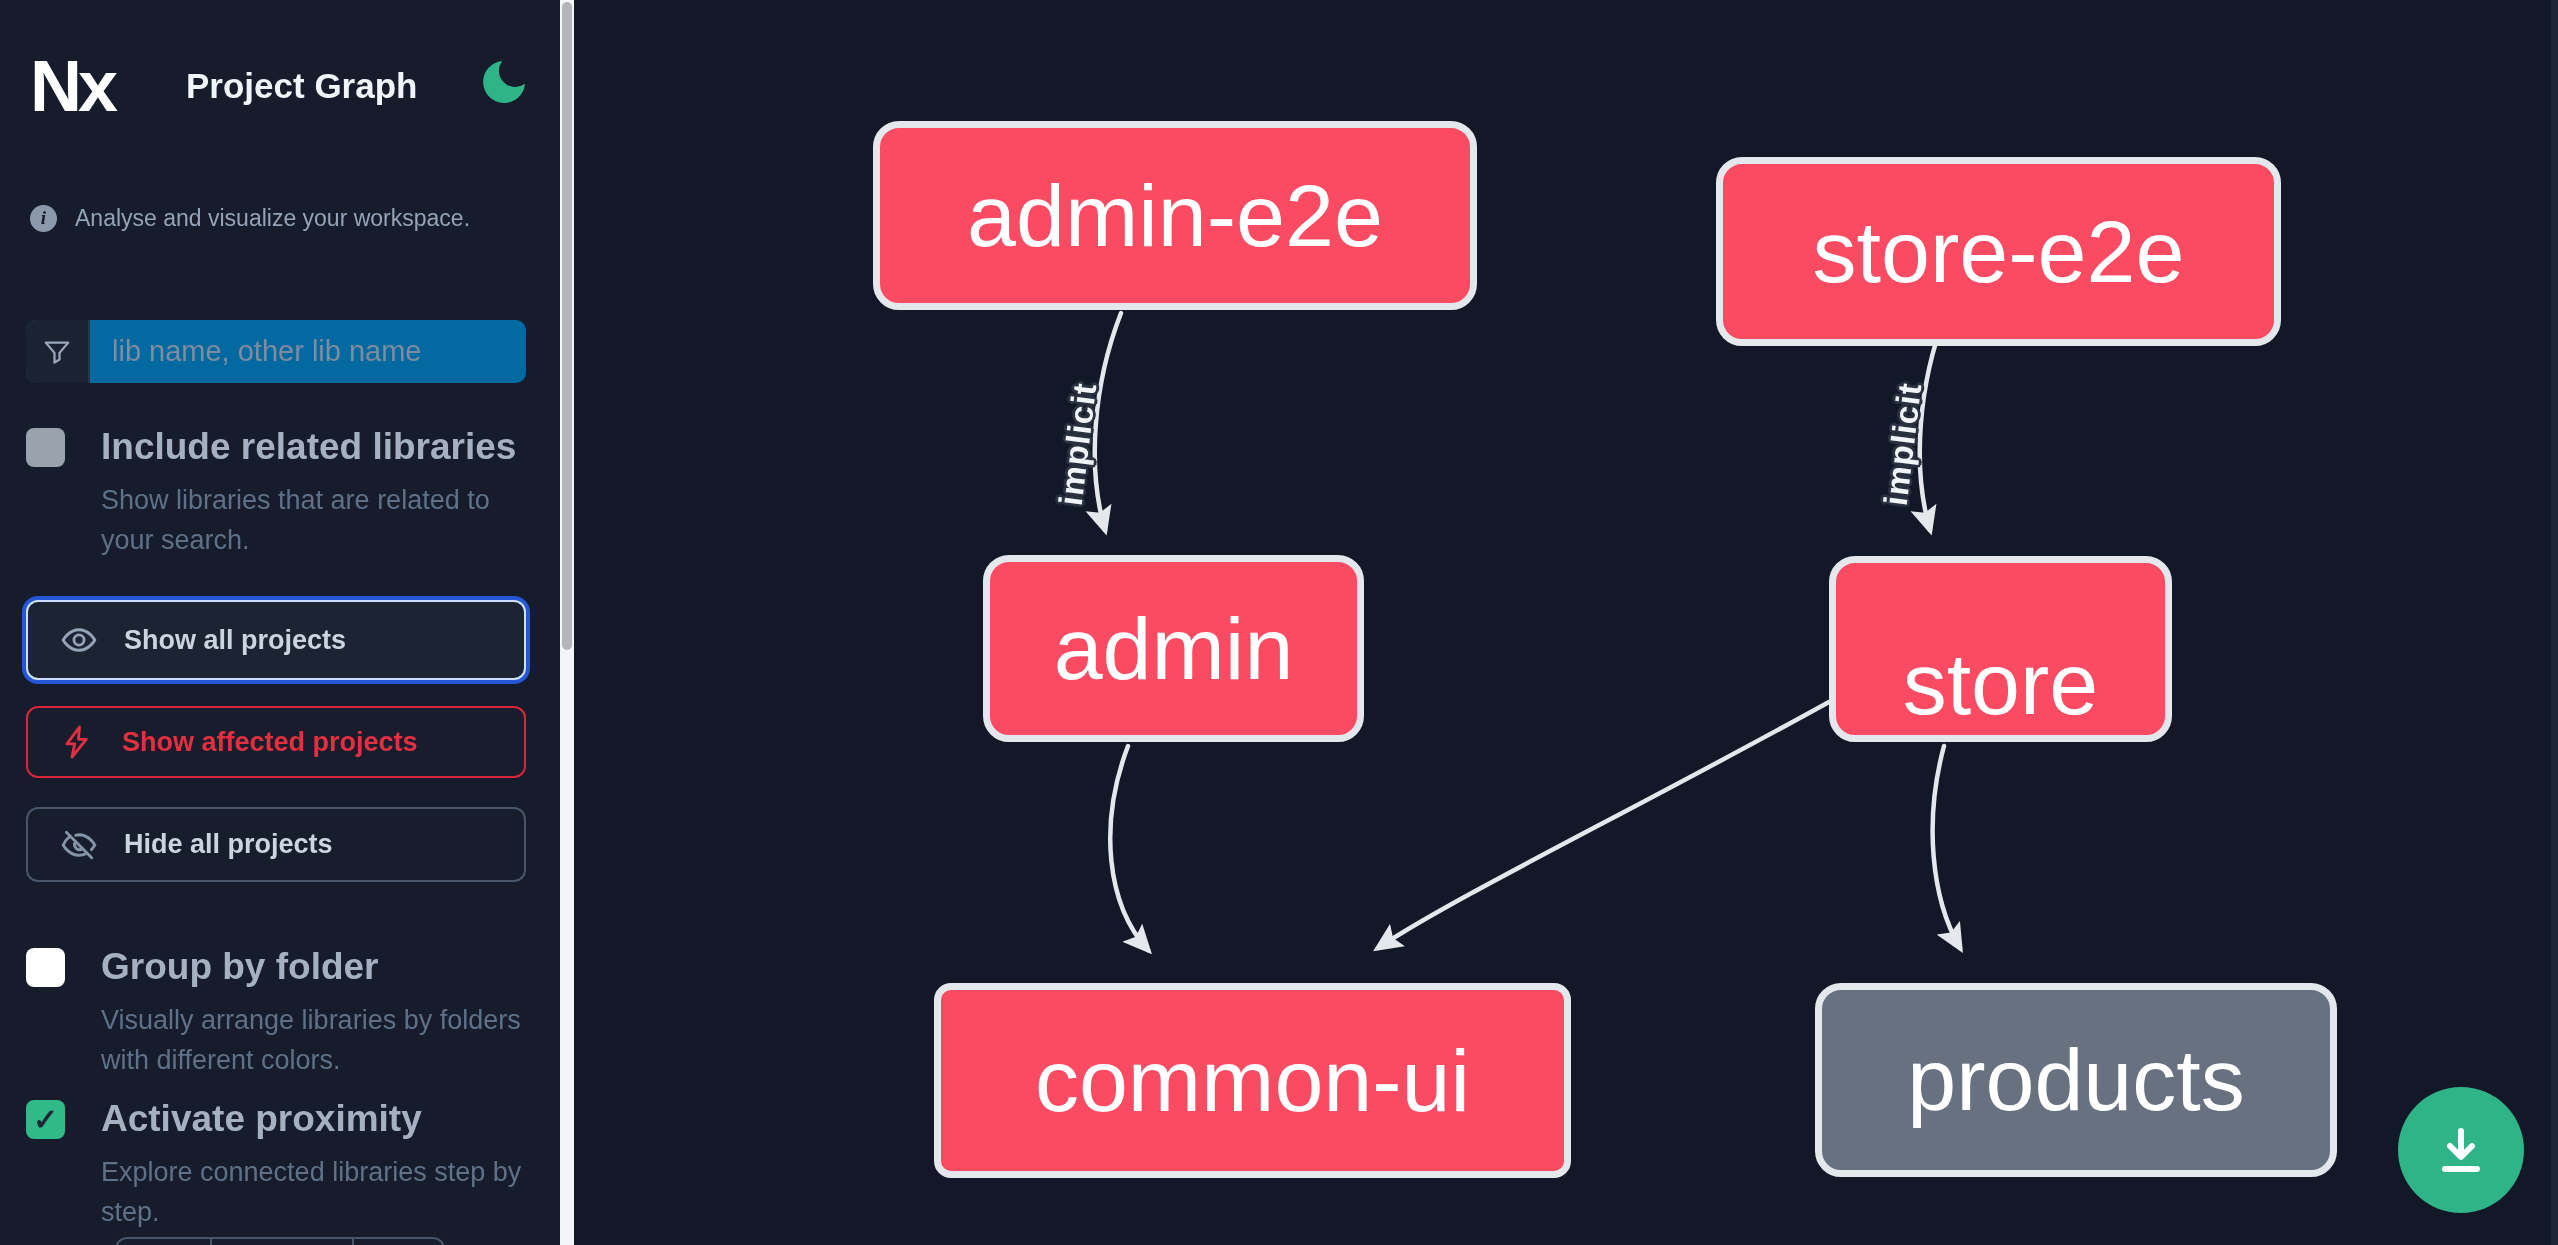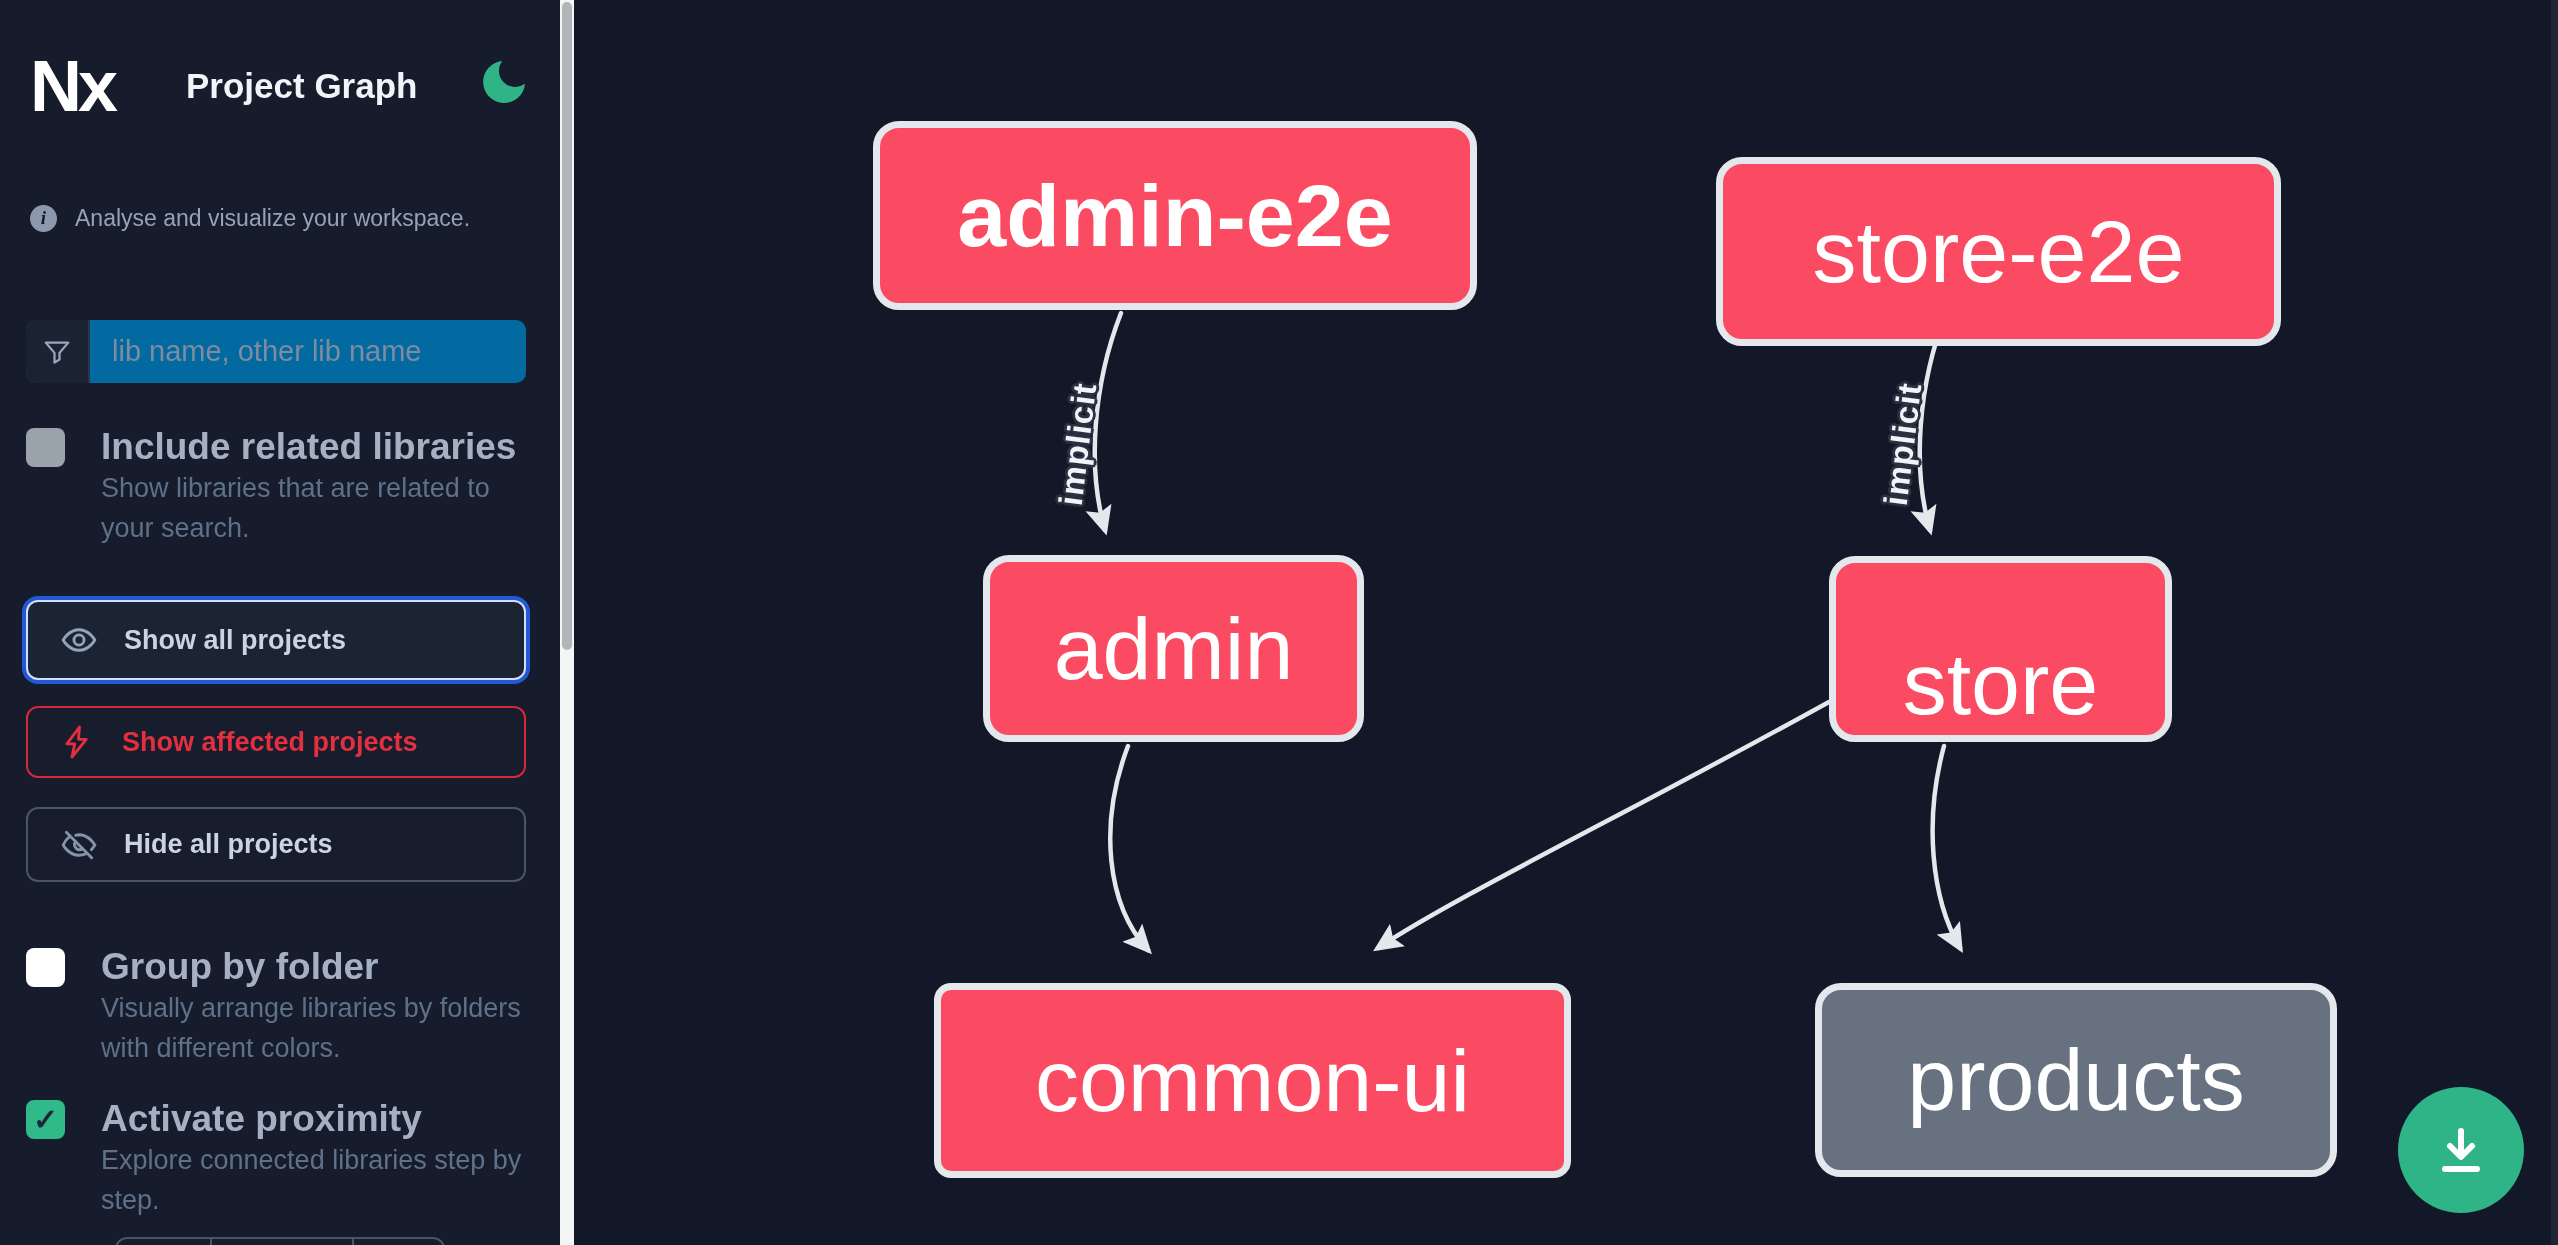--- a/index.html
+++ b/index.html
@@ -37,21 +37,21 @@
   .search-input::placeholder { color:#7e8ca0; opacity:1; }
 
   .opt { position:absolute; left:26px; width:510px; }
   .opt-row { display:flex; align-items:flex-start; gap:36px; }
   .cb { width:39px; height:39px; border-radius:8px; flex:0 0 auto; cursor:pointer; margin-top:2px; }
   .cb-silver { background:#9aa2ac; }
   .cb-white  { background:#ffffff; }
   .cb-green  { background:#31ba89; color:#1d2737; font-size:30px; font-weight:700;
     display:flex; align-items:center; justify-content:center; }
   .opt-label { color:#a5b1c3; font-size:37px; font-weight:700; line-height:42px; }
-  .opt-desc  { color:#5f7188; font-size:27px; line-height:40px; max-width:440px; margin-top:0; }
+  .opt-desc  { color:#5f7188; font-size:27px; line-height:40px; max-width:440px; margin-top:12px; }
 
   .sb-btn { position:absolute; left:26px; width:500px; border-radius:12px;
     display:flex; align-items:center; gap:26px; padding:0 32px; cursor:pointer;
     background:#1a2131;text-align:right; }
   .sb-btn .lbl { font-size:27px; font-weight:600; color:#cbd5e1; }
   .btn-showall { top:600px; height:80px;
     border:2px solid #cfe0ff; box-shadow:0 0 0 4px #2458d6; background:#1c2434; }
   .btn-affected { top:706px; height:72px; border:2px solid #d92638; background:#171d2c; }
   .btn-affected .lbl { color:#e32f3f; }
   .btn-hideall { top:807px; height:75px; border:2px solid #49556a; background:#171d2c; }
@@ -68,21 +68,21 @@
 
   
   .graph { position:absolute; left:574px; top:0; right:7px; bottom:0; background:#121827; }
   .edges-svg { position:absolute; left:0; top:0; pointer-events:none; }
 
   .gnode { position:absolute; border:7px solid #e4e7eb; border-radius:26px;
     display:flex; align-items:center; justify-content:center; cursor:pointer;
     color:#ffffff; font-size:88px; font-weight:400; letter-spacing:0px; }
   .gnode.pink { background:#fb4b63; }
   .gnode.gray { background:#687180; }
-  .n-admin-e2e { left:873px;  top:121px; width:604px; height:189px;font-weight:bold; }
+  .n-admin-e2e { left:873px;  top:121px; width:604px; height:189px; }
   .n-store-e2e { left:1716px; top:121px; width:565px; height:189px;margin-top:36px; }
   .n-admin     { left:983px;  top:555px; width:381px; height:187px; }
   .n-store     { left:1829px; top:556px; width:343px; height:186px;align-items:flex-end; }
   .n-common-ui { left:934px;  top:983px; width:637px; height:195px;border-radius:17px; }
   .n-products  { left:1815px; top:983px; width:522px; height:194px; }
 
   .edge-label { position:absolute; width:170px; text-align:center;
     color:#f1f5f9; font-size:33px; font-weight:600; letter-spacing:1px;
     text-shadow:-2px -2px 0 #2a3140, 2px -2px 0 #2a3140, -2px 2px 0 #2a3140, 2px 2px 0 #2a3140,
                 -3px 0 0 #2a3140, 3px 0 0 #2a3140, 0 -3px 0 #2a3140, 0 3px 0 #2a3140;

